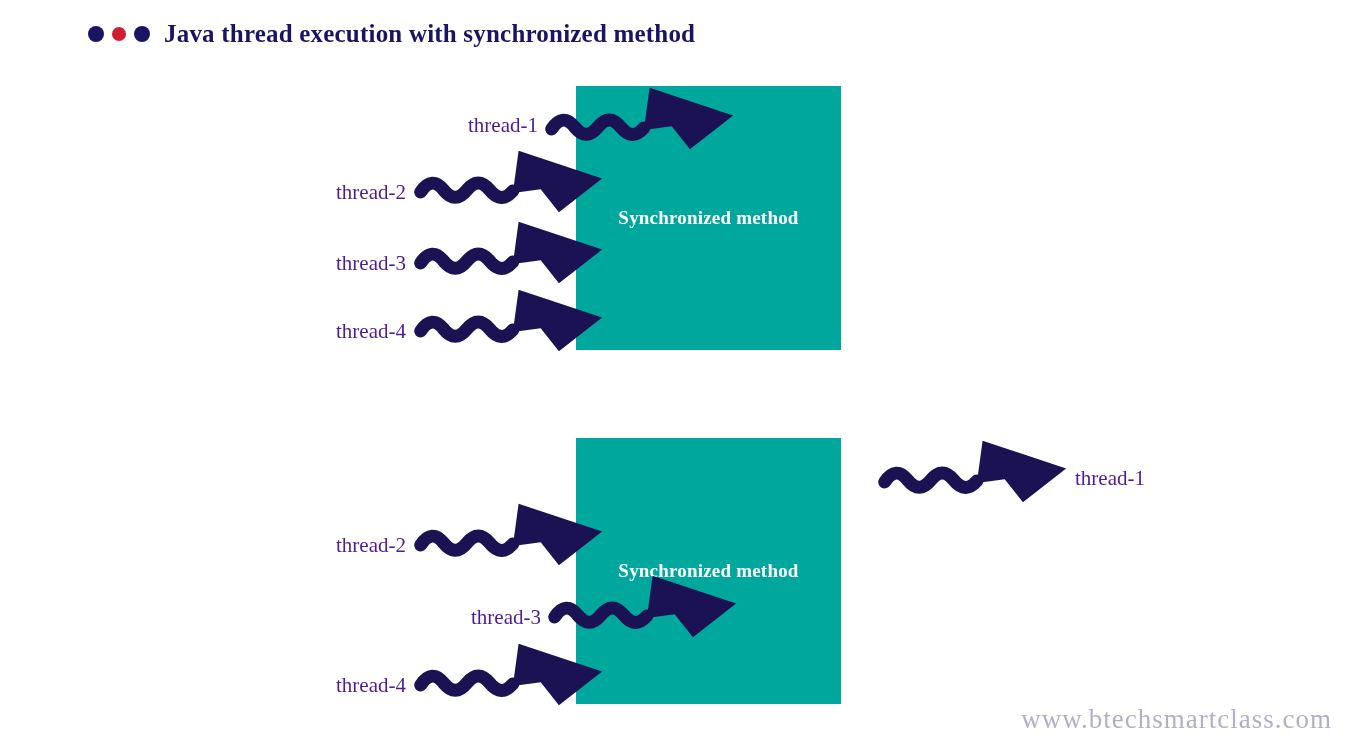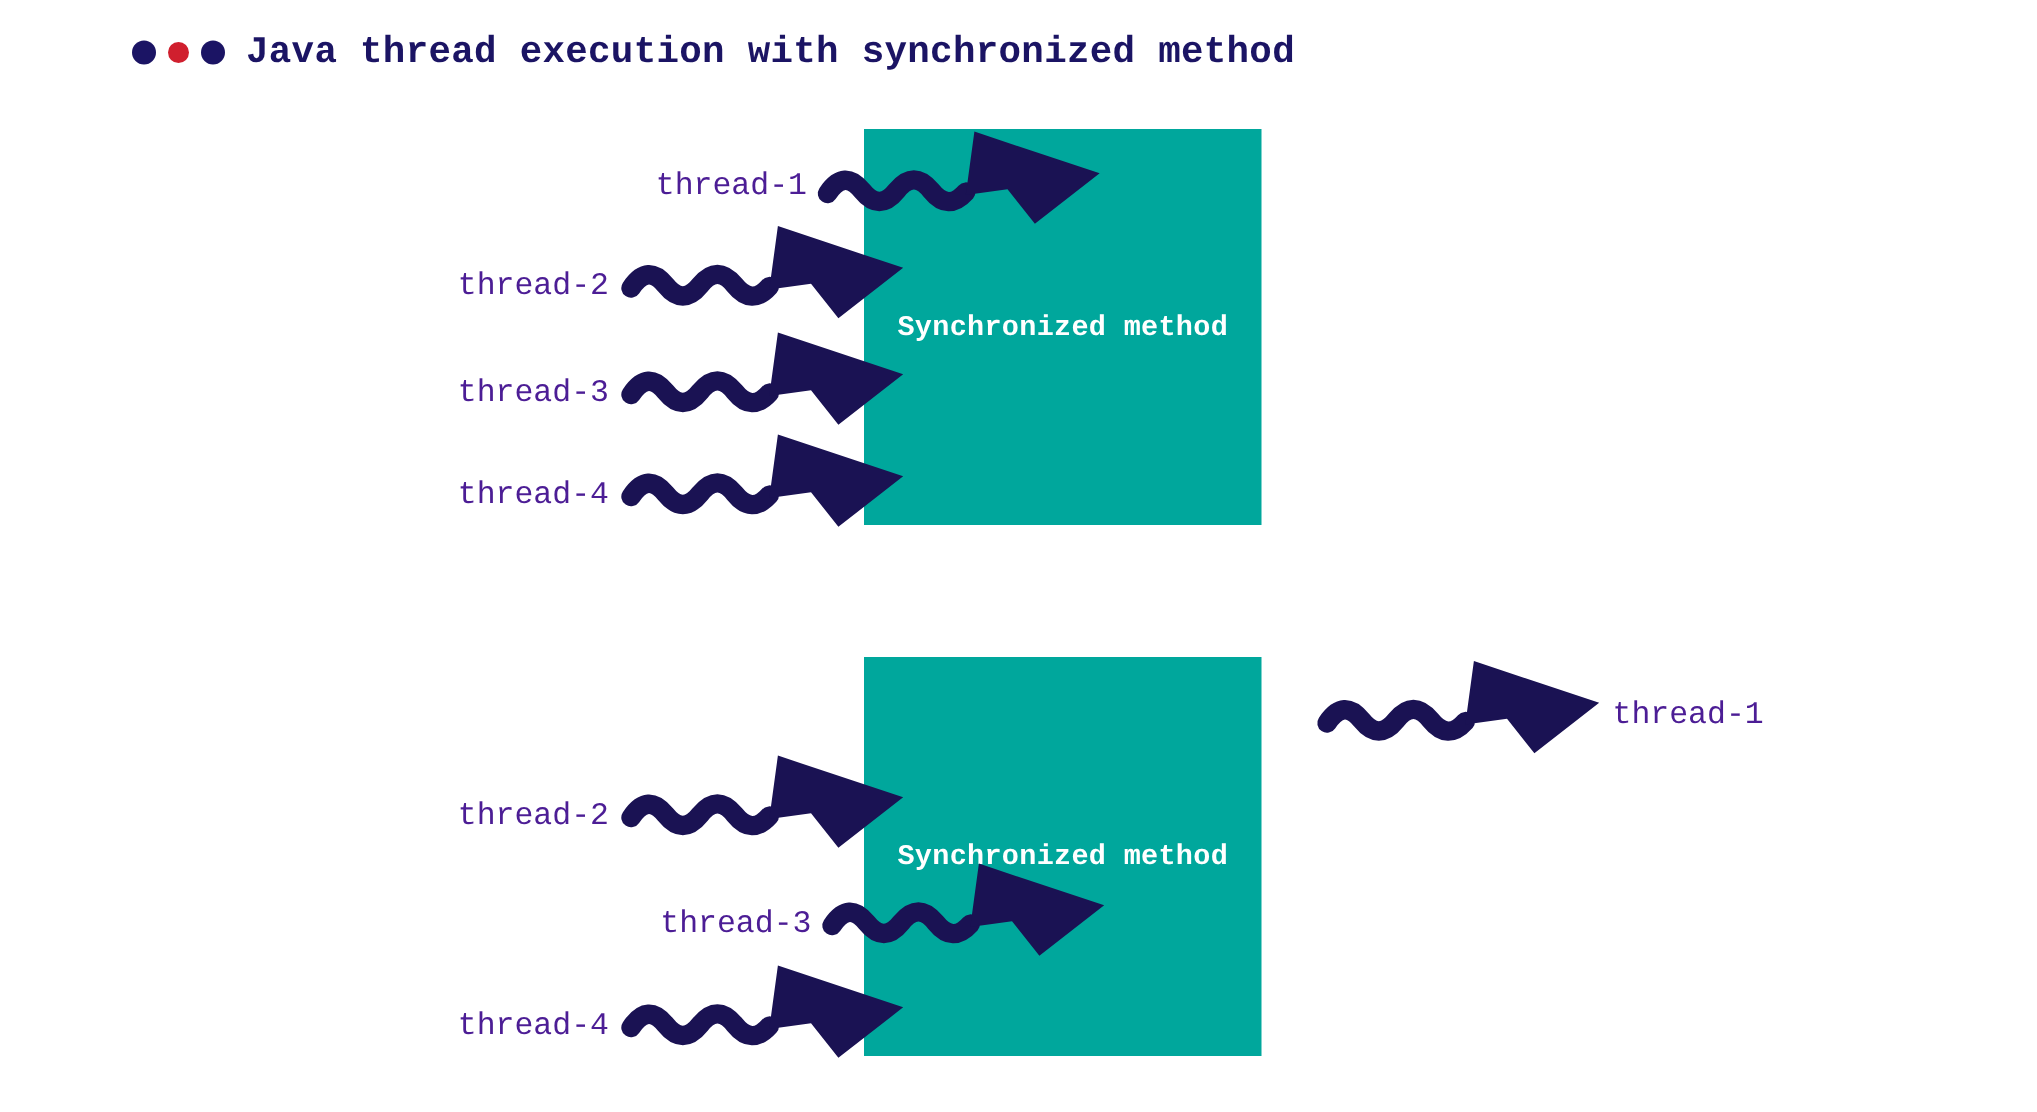--- a/index.html
+++ b/index.html
@@ -1,21 +1,21 @@
 <!DOCTYPE html>
 <html><head>
 <meta charset="utf-8">
 <style>
   html,body{margin:0;padding:0;background:#ffffff;}
   .canvas{
     position:relative;
     width:1358px;height:741px;
     background:#ffffff;
     overflow:hidden;
-    font-family:Liberation Mono, monospace;
+    font-family:Liberation Serif, serif;
   }
   
   .title-row{
     position:absolute;left:88px;top:20px;
     display:flex;align-items:center;gap:8px;
   }
   .dot{border-radius:50%;}
   .dot.d1,.dot.d3{width:16px;height:16px;background:#1b1464;}
   .dot.d2{width:14px;height:14px;background:#d01f2e;}
   .page-title{
@@ -115,14 +115,15 @@
   <span class="thread-label right-align" style="left:411px;top:605px;">thread-3</span>
   <svg class="arrow" style="left:547px;top:567px;" viewBox="0 0 200 80">
       <use href="#wavy-arrow"></use>
     </svg>
 
   <span class="thread-label right-align" style="left:276px;top:673px;">thread-4</span>
   <svg class="arrow" style="left:413px;top:635px;" viewBox="0 0 200 80">
       <use href="#wavy-arrow"></use>
     </svg>
 
+  <span class="watermark">www.btechsmartclass.com</span>
 
 </div>
 
 </body></html>

